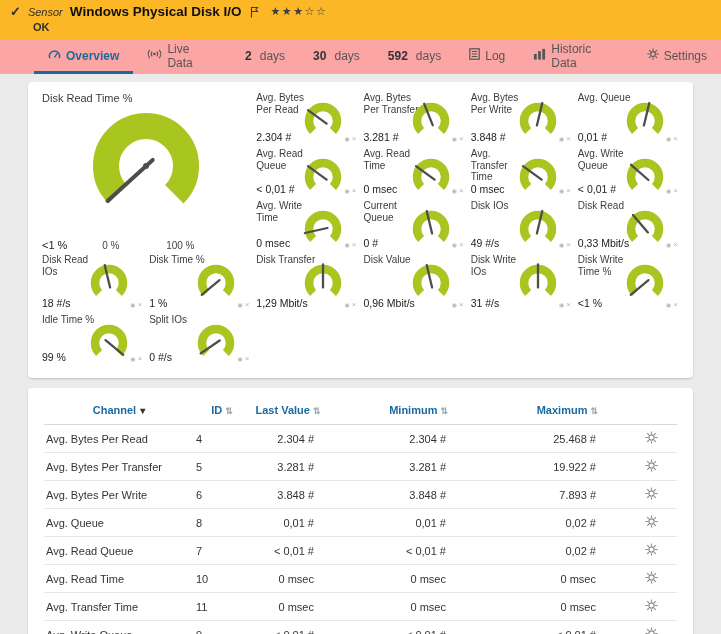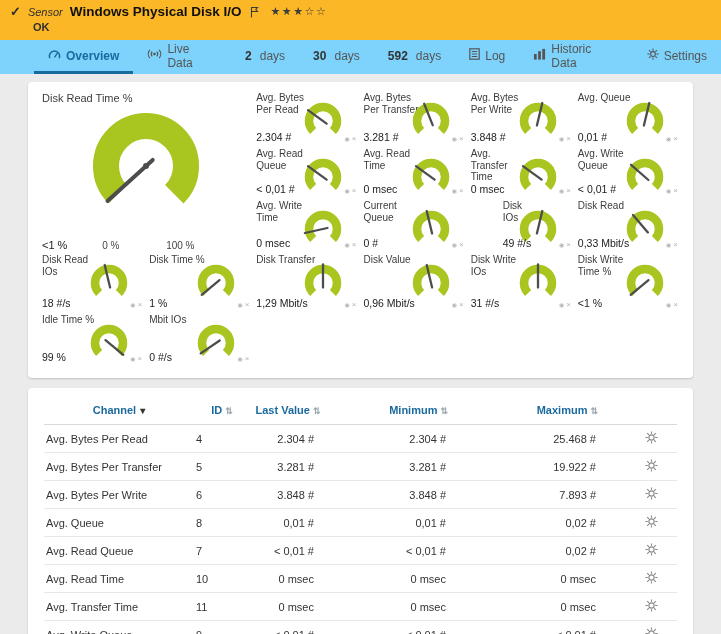--- a/index.html
+++ b/index.html
@@ -15,21 +15,21 @@
   .topbar { height: 40px; padding: 4px 10px 0; }
   .topbar-row1 { display: flex; align-items: center; gap: 7px; }
   .check { font-size: 13px; font-weight: bold; color: #2f2f2f; }
   .kind { font-style: italic; font-size: 11px; color: #2f2f2f; }
   .sensor-title { font-size: 13.5px; font-weight: bold; color: #101010; }
   .flag { display: inline-flex; margin-left: 2px; }
   .stars { font-size: 11px; color: #3d3d3d; letter-spacing: 1.5px; margin-left: 4px; white-space: nowrap; }
   .topbar-row2 { padding-left: 23px; margin-top: 2px; font-size: 11px; font-weight: bold; color: #2f2f2f; }
 
   
-  .tabs { display: flex; align-items: stretch; height: 34px; background: #7dd3fc; padding-left: 34px; }
+  .tabs { display: flex; align-items: stretch; height: 34px; background: #fca5a5; padding-left: 34px; }
   .tab { display: flex; align-items: center; gap: 5px; padding: 0 14px; font-size: 12px; color: #555; cursor: pointer; border-bottom: 3px solid transparent; }
   .tab svg { flex: 0 0 auto; }
   .tab.active { color: #1a6a9e; border-bottom-color: #1a6a9e; font-weight: bold; }
   .tab .num { font-weight: bold; color: #333; margin-right: 3px; }
   .tab .unit { color: #555; font-weight: normal; }
 
   
   .card { background: #fff; border-radius: 4px; margin: 8px 28px 0; box-shadow: 0 1px 2px rgba(0,0,0,.18); }
   .gauges-card { padding: 10px 14px 12px; }
   .table-card { margin-top: 10px; padding: 10px 16px 20px; height: 260px; }
@@ -279,21 +279,21 @@
         <div class="tile-svg"><svg width="40" height="40" viewBox="0 0 40 40">
             <path d="M 10.1 29.9 A 14 14 0 1 1 29.9 29.9" fill="none" stroke="#a9c520" stroke-width="8.5"></path>
             <line x1="21.1" y1="24.4" x2="15.7" y2="2.0" stroke="#4d4d4d" stroke-width="2.3" stroke-linecap="round"></line>
           </svg></div>
         <span class="tile-value">0 #</span>
         <span class="tile-icons">
           <span class="pin">◉</span>
           <span class="close">×</span>
         </span>
       </div>
-      <div class="tile" style="grid-area: 3 / 5; margin-left: 32px;">
+      <div class="tile" style="grid-area: 3 / 5;">
         <div class="tile-label">Disk IOs</div>
         <div class="tile-svg"><svg width="40" height="40" viewBox="0 0 40 40">
             <path d="M 10.1 29.9 A 14 14 0 1 1 29.9 29.9" fill="none" stroke="#a9c520" stroke-width="8.5"></path>
             <line x1="18.9" y1="24.4" x2="24.3" y2="2.0" stroke="#4d4d4d" stroke-width="2.3" stroke-linecap="round"></line>
           </svg></div>
         <span class="tile-value">49 #/s</span>
         <span class="tile-icons">
           <span class="pin">◉</span>
           <span class="close">×</span>
         </span>
@@ -388,21 +388,21 @@
             <path d="M 10.1 29.9 A 14 14 0 1 1 29.9 29.9" fill="none" stroke="#a9c520" stroke-width="8.5"></path>
             <line x1="16.5" y1="17.1" x2="34.3" y2="31.8" stroke="#4d4d4d" stroke-width="2.3" stroke-linecap="round"></line>
           </svg></div>
         <span class="tile-value">99 %</span>
         <span class="tile-icons">
           <span class="pin">◉</span>
           <span class="close">×</span>
         </span>
       </div>
       <div class="tile" style="grid-area: 5 / 2;">
-        <div class="tile-label">Mbit IOs</div>
+        <div class="tile-label">Split IOs</div>
         <div class="tile-svg"><svg width="40" height="40" viewBox="0 0 40 40">
             <path d="M 10.1 29.9 A 14 14 0 1 1 29.9 29.9" fill="none" stroke="#a9c520" stroke-width="8.5"></path>
             <line x1="23.7" y1="17.5" x2="4.7" y2="30.4" stroke="#4d4d4d" stroke-width="2.3" stroke-linecap="round"></line>
           </svg></div>
         <span class="tile-value">0 #/s</span>
         <span class="tile-icons">
           <span class="pin">◉</span>
           <span class="close">×</span>
         </span>
       </div>

